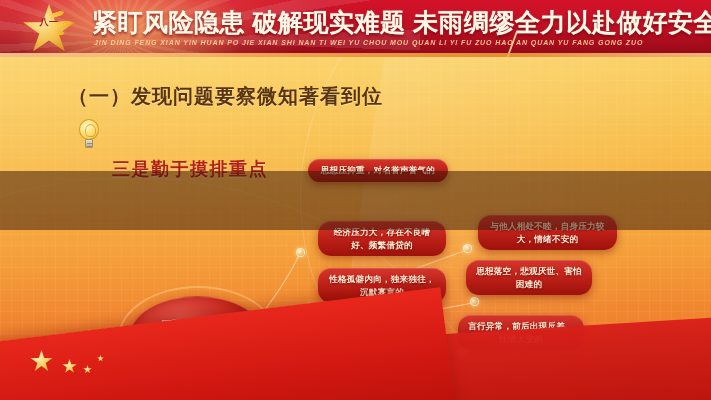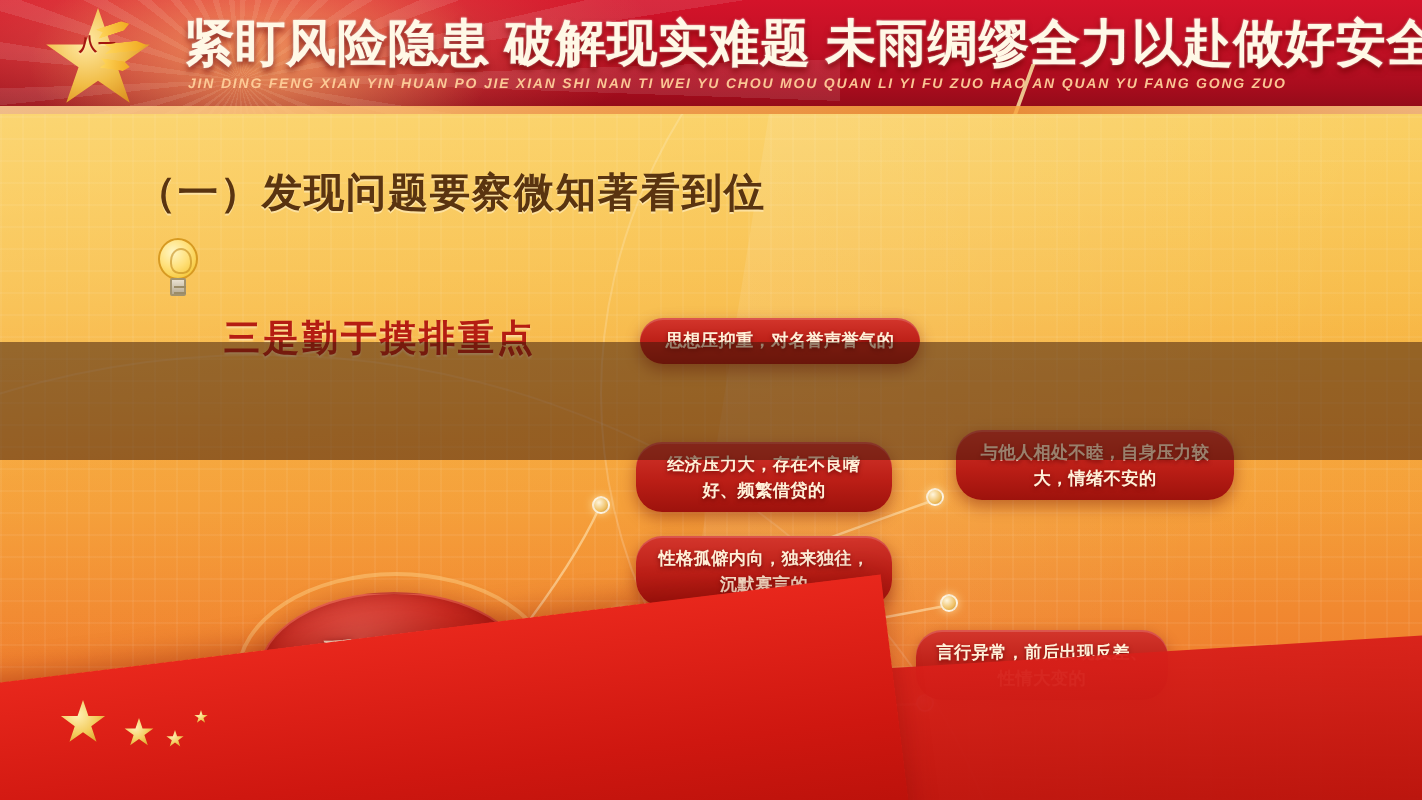--- a/index.html
+++ b/index.html
@@ -285,26 +285,27 @@
     </div>
 
     <div class="node-dot" style="left:296px; top:191px;"></div>
     <div class="node-dot" style="left:306px; top:247px;"></div>
     <div class="node-dot" style="left:306px; top:294px;"></div>
 
     <div class="node-dot" style="left:463px; top:187px;"></div>
     <div class="node-dot" style="left:470px; top:240px;"></div>
     <div class="node-dot" style="left:458px; top:290px;"></div>
 
-    <div class="bub" style="left:320px; top:102px; width:140px;">思想压抑重，对名誉声誉气的</div>
+    <div class="bub" style="left:308px; top:102px; width:140px;">思想压抑重，对名誉声誉气的</div>
     <div class="bub" style="left:318px; top:164px; width:128px;text-align:center;">经济压力大，存在不良嗜好、频繁借贷的</div>
     <div class="bub" style="left:318px; top:211px; width:128px;">性格孤僻内向，独来独往，沉默寡言的</div>
     <div class="bub" style="left:316px; top:269px; width:128px;">内外关系复杂，多次吵架打架、发生冲突的</div>
 
     <div class="bub" style="left:478px; top:158px; width:139px;">与他人相处不睦，自身压力较大，情绪不安的</div>
+    <div class="bub" style="left:466px; top:203px; width:126px;">思想落空，悲观厌世、害怕困难的</div>
     <div class="bub" style="left:458px; top:258px; width:126px;">言行异常，前后出现反差、性情大变的</div>
 
     <div class="ribbon2"></div>
     <div class="ribbon"></div>
     <div class="gstar" style="left:30px;  top:293px; width:23px; height:23px;"></div>
     <div class="gstar" style="left:62px;  top:302px; width:15px; height:15px;"></div>
     <div class="gstar" style="left:83px;  top:308px; width:9px;  height:9px;"></div>
     <div class="gstar" style="left:97px;  top:298px; width:7px;  height:7px;"></div>
   </div>
 

